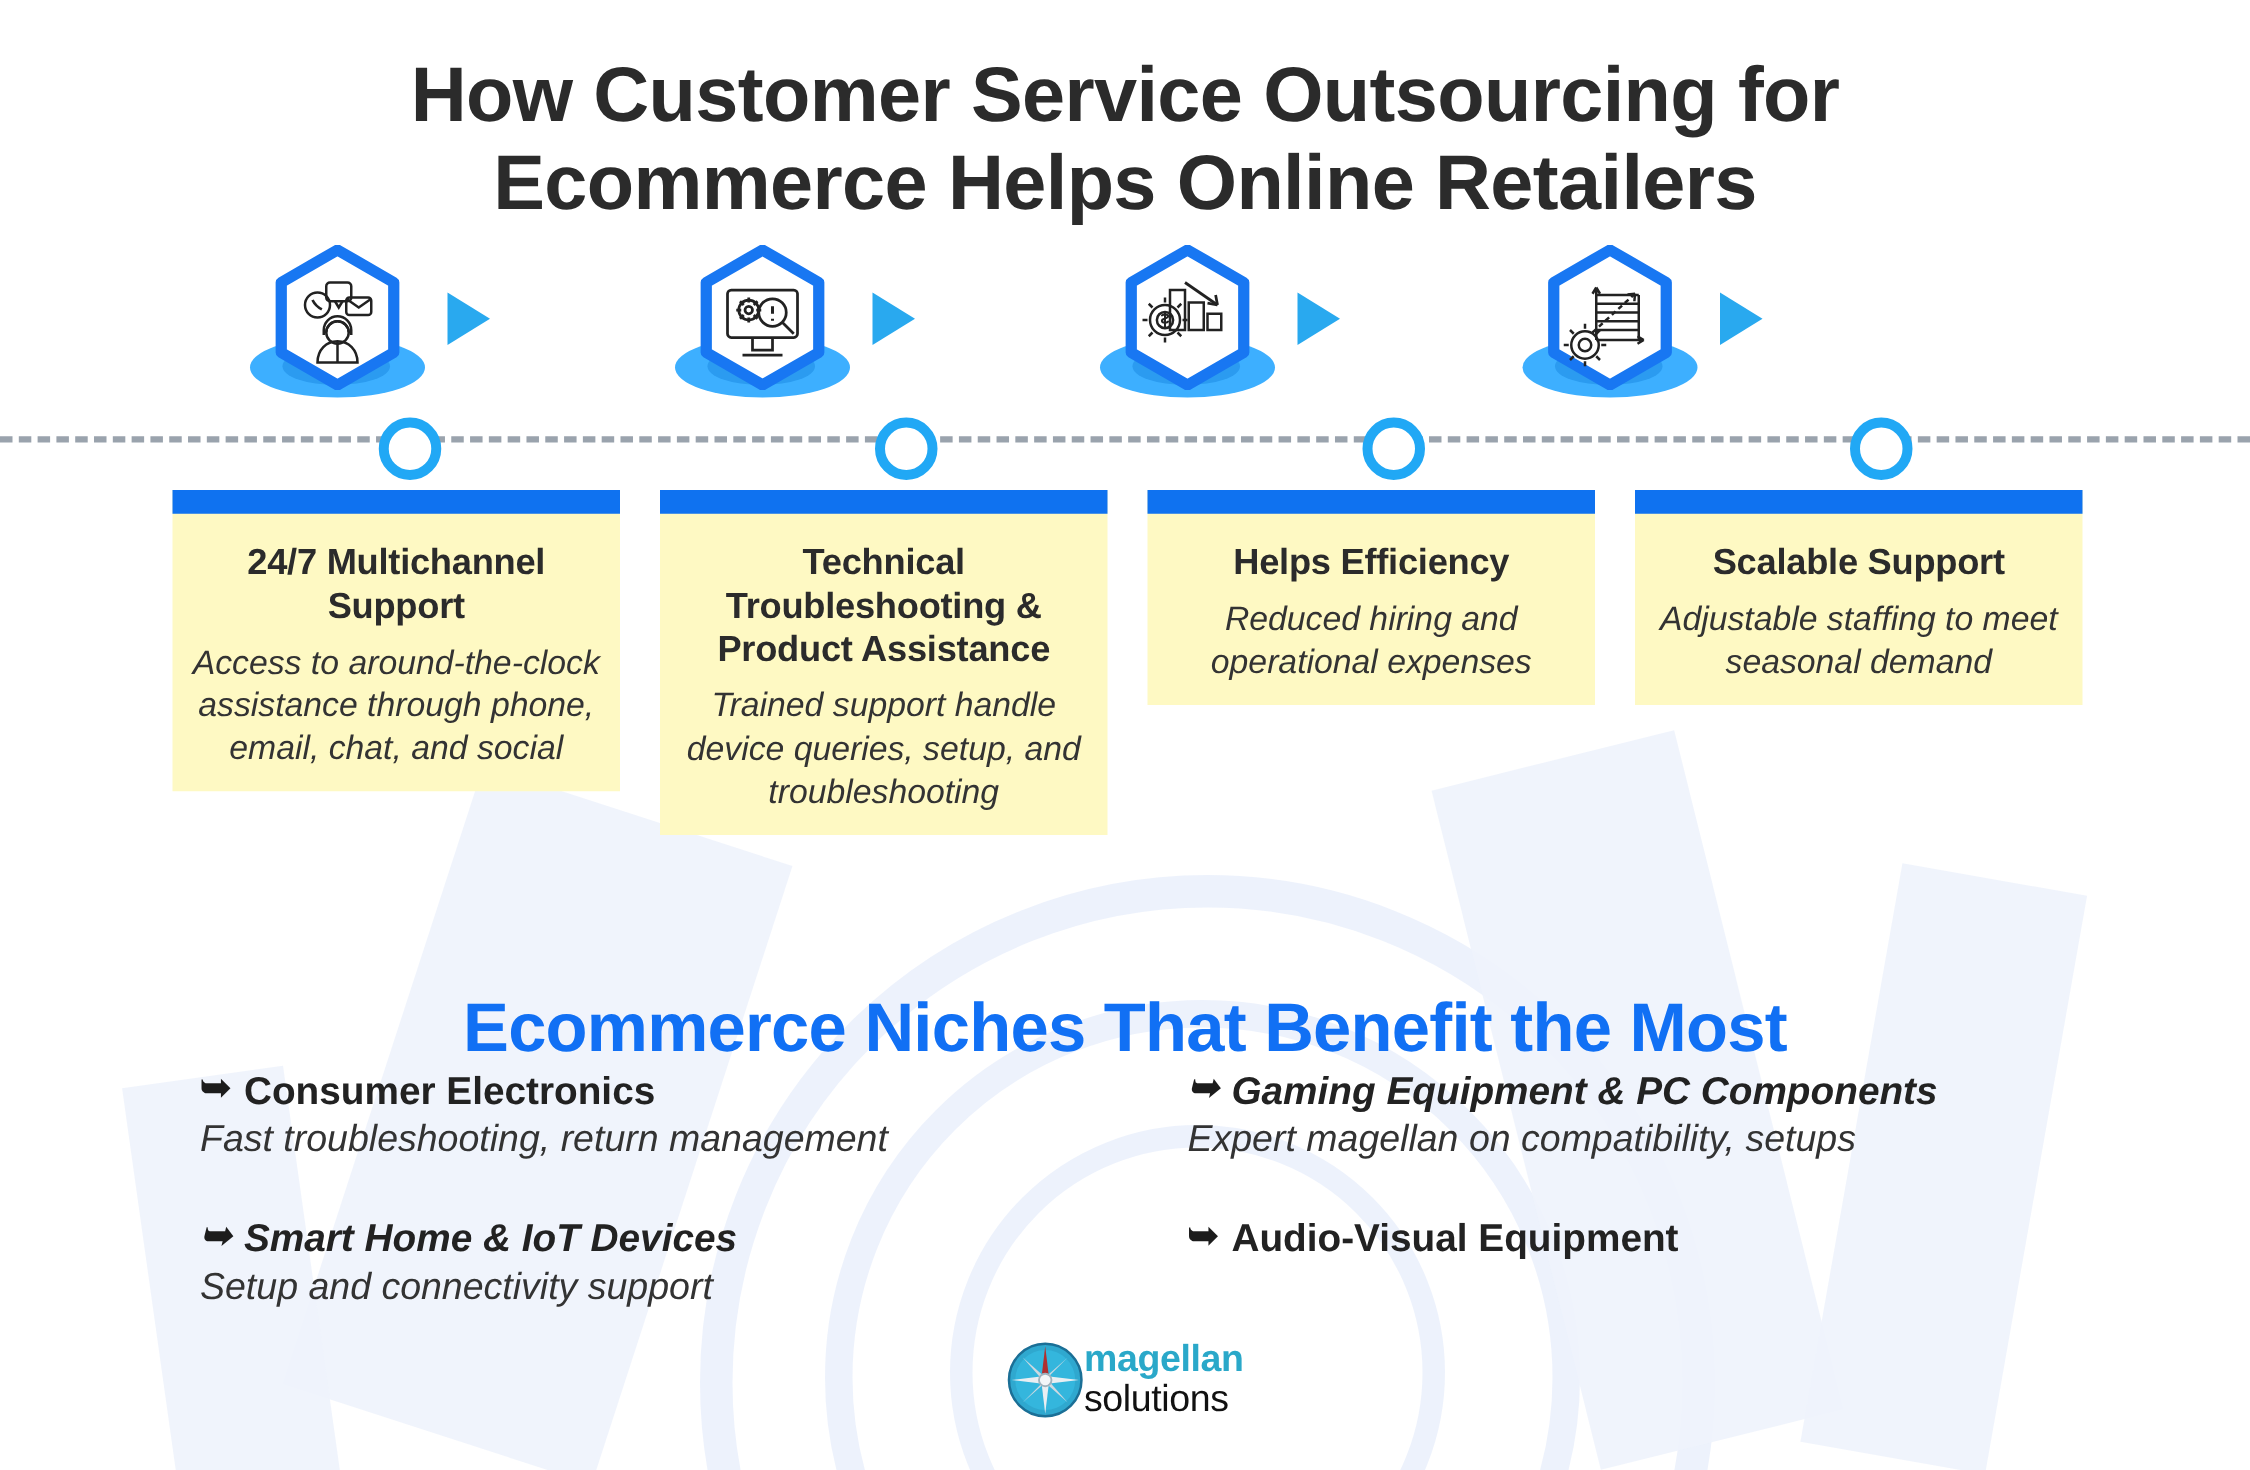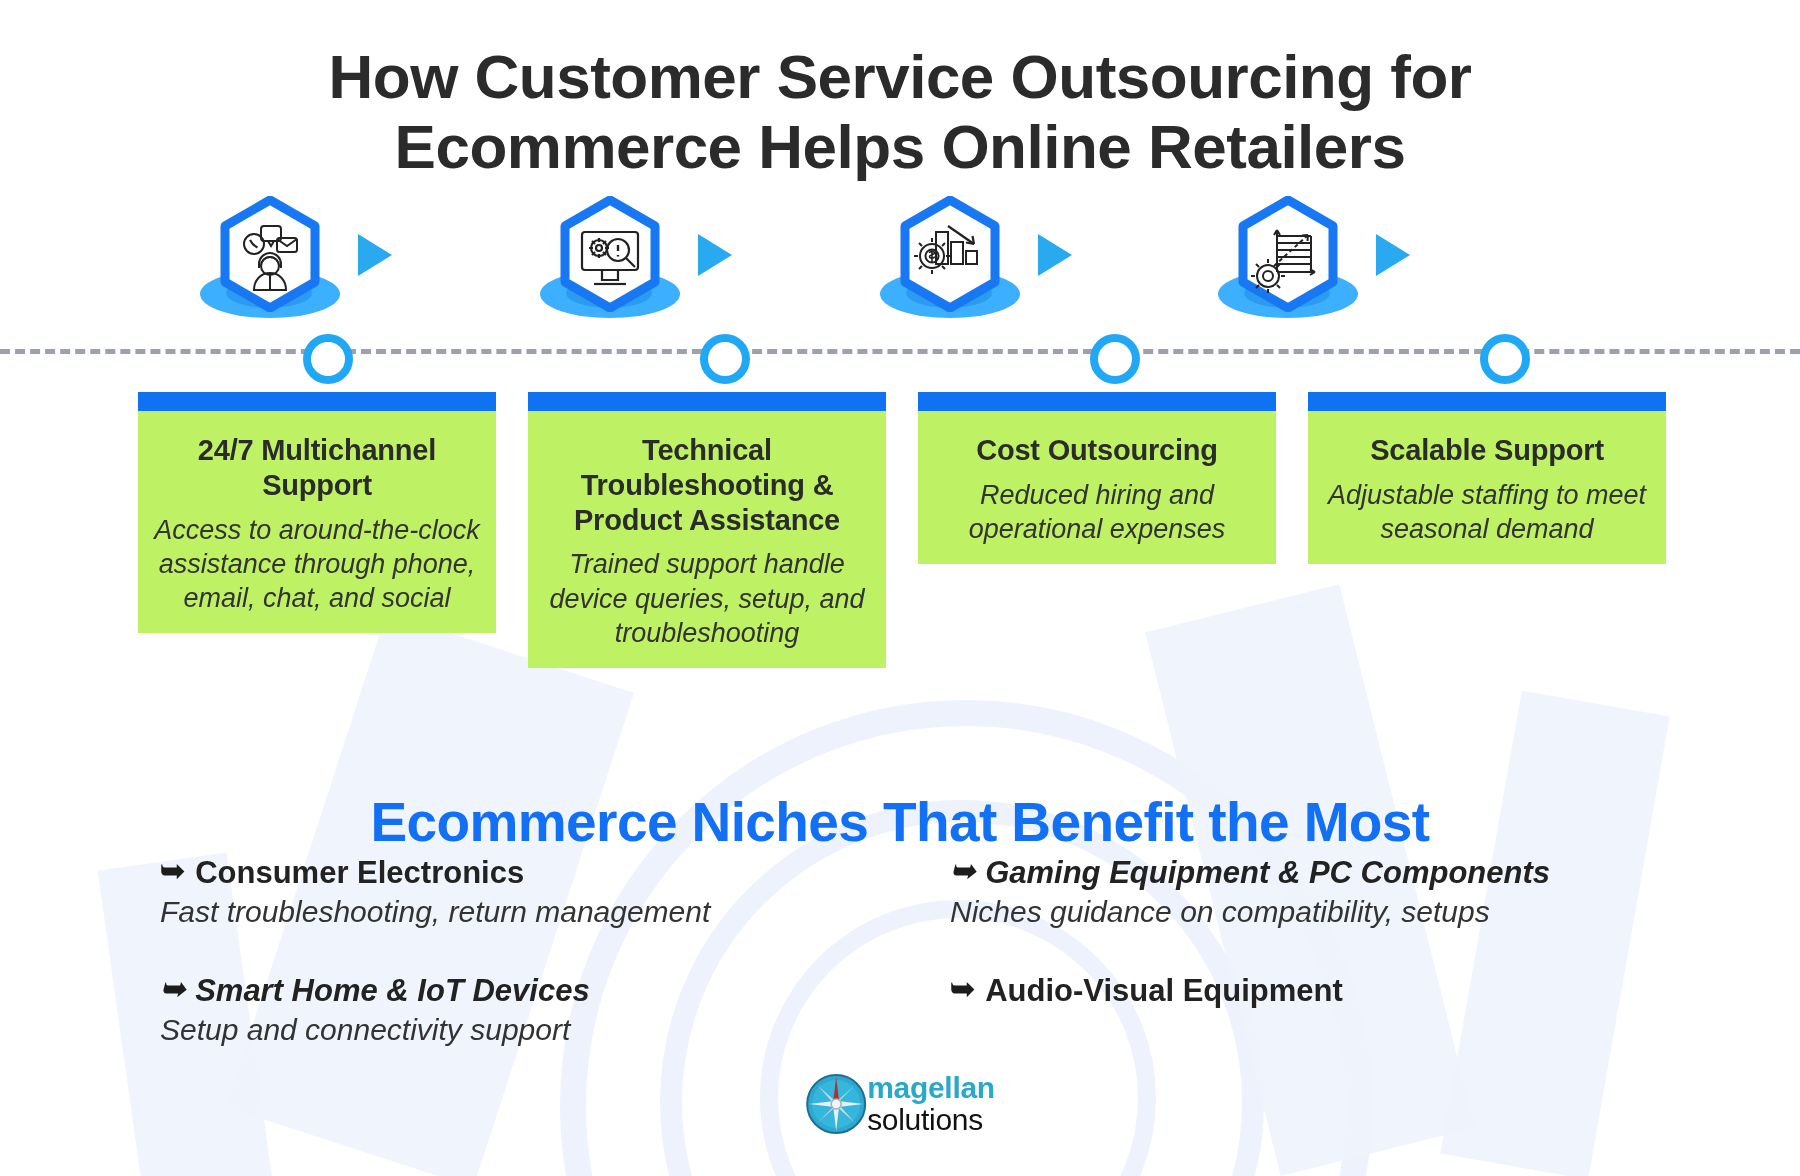--- a/index.html
+++ b/index.html
@@ -95,21 +95,21 @@
     border-top:21px solid transparent;
     border-bottom:21px solid transparent;
     border-left:34px solid #29a9ef;
     z-index:5;
   }
 
   
   .card{
     position:absolute;
     top:392px;
-    background:#bef264;
+    background:#fef9c3;
     z-index:3;
     box-sizing:border-box;
   }
   .card .bar{
     height:19px;
     background:#0f72f0;
     width:100%;
   }
   .card .body{
     padding:22px 16px 18px 16px;
@@ -309,21 +309,21 @@
   <div class="bar"></div>
   <div class="body">
     <h3>Technical Troubleshooting &amp; Product Assistance</h3>
     <p>Trained support handle device queries, setup, and troubleshooting</p>
   </div>
 </div>
 
 <div class="card" style="left:918px;width:358px;">
   <div class="bar"></div>
   <div class="body">
-    <h3>Cost Outsourcing</h3>
+    <h3>Helps Efficiency</h3>
     <p>Reduced hiring and operational expenses</p>
   </div>
 </div>
 
 <div class="card" style="left:1308px;width:358px;">
   <div class="bar"></div>
   <div class="body">
     <h3>Scalable Support</h3>
     <p>Adjustable staffing to meet seasonal demand</p>
   </div>
@@ -339,21 +339,21 @@
       <span>Consumer Electronics</span>
     </div>
     <div class="niche-desc">Fast troubleshooting, return management</div>
   </div>
 
   <div class="niche">
     <div class="niche-title italic">
       <span class="arrow-glyph">➥</span>
       <span>Gaming Equipment &amp; PC Components</span>
     </div>
-    <div class="niche-desc">Niches guidance on compatibility, setups</div>
+    <div class="niche-desc">Expert magellan on compatibility, setups</div>
   </div>
 
   <div class="niche">
     <div class="niche-title italic">
       <span class="arrow-glyph">➥</span>
       <span>Smart Home &amp; IoT Devices</span>
     </div>
     <div class="niche-desc">Setup and connectivity support</div>
   </div>
 

